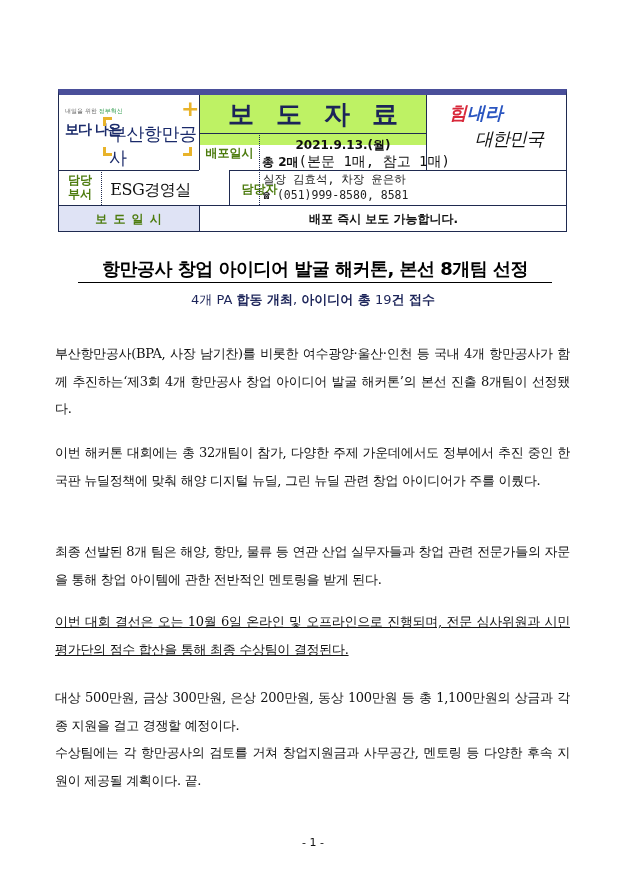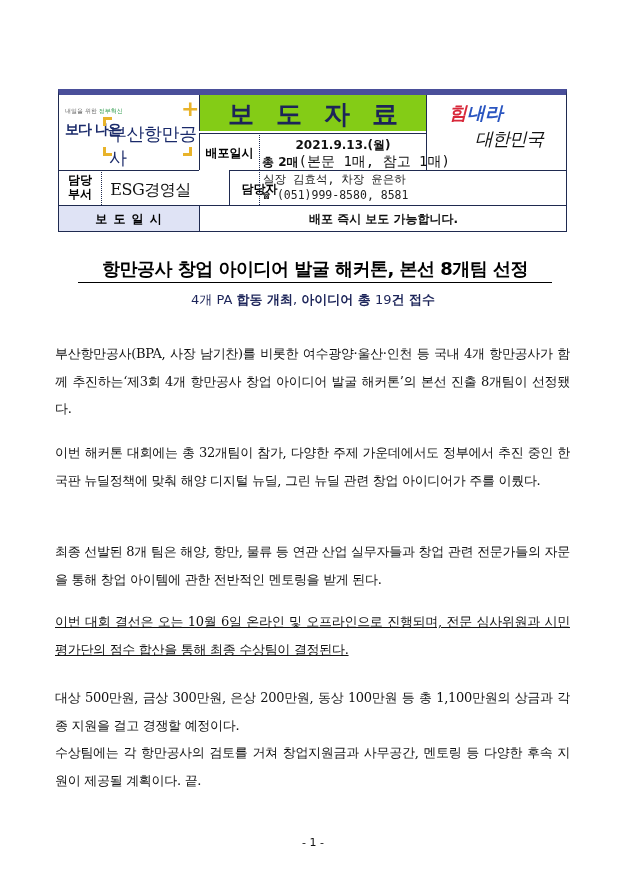--- a/index.html
+++ b/index.html
@@ -19,31 +19,31 @@
   .logo-small { position: absolute; left: 6px; top: 12px; font-size: 6px; color: #666; }
   .logo-small .green { color: #2a9a4a; }
   .logo-main { position: absolute; left: 6px; top: 26px; font-size: 14px; font-weight: bold; color: #1a2a6a; letter-spacing: -1px; }
   .logo-name { position: absolute; left: 50px; top: 27px; font-size: 18px; color: #1a2a6a; letter-spacing: -0.5px; }
   .bracket { position: absolute; border-color: #e8b32a; border-style: solid; width: 6px; height: 6px; }
   .br-tl { left: 44px; top: 22px; border-width: 3px 0 0 3px; }
   .br-bl { left: 44px; top: 52px; border-width: 0 0 3px 3px; }
   .br-br { left: 124px; top: 52px; border-width: 0 3px 3px 0; }
   .plus { position: absolute; left: 122px; top: 3px; font-size: 22px; font-weight: bold; color: #e8b32a; line-height: 1; }
 
-  .title-cell { left: 140px; top: 0; width: 227px; height: 36px; background: #84cc16; }
+  .title-cell { left: 140px; top: 0; width: 227px; height: 50px; background: #bef264; }
   .title-text { position: absolute; left: 0; right: 0; top: 2px; text-align: center; font-size: 26px; font-weight: bold; color: #1c2459; letter-spacing: 22px; padding-left: 22px; }
 
   .right-logo { left: 367px; top: 0; width: 141px; height: 75px; }
   .rl1 { position: absolute; left: 22px; top: 6px; font-size: 18px; font-weight: bold; font-style: italic; color: #d8283a; }
   .rl1 .blue { color: #2a55c0; }
   .rl2 { position: absolute; left: 48px; top: 32px; font-size: 18px; font-style: italic; color: #111; letter-spacing: -1px; }
 
   .dist-label { left: 140px; top: 38px; width: 60px; height: 37px; }
   .dist-val { left: 200px; top: 38px; width: 167px; height: 37px; }
-  .lbl { position: absolute; left: 0; right: 0; text-align: center; font-weight: bold; font-size: 12px; color: #000000; }
+  .lbl { position: absolute; left: 0; right: 0; text-align: center; font-weight: bold; font-size: 12px; color: #4d7c0f; }
 
   .dept-label { left: 0; top: 75px; width: 42px; height: 35px; }
   .dept-val { left: 42px; top: 75px; width: 98px; height: 35px; }
   .contact-label { left: 140px; top: 75px; width: 60px; height: 35px; margin-left: 30px; }
   .contact-val { left: 200px; top: 75px; width: 308px; height: 35px; }
   .embargo-label { left: 0; top: 110px; width: 140px; height: 26px; background: #dfe3f5; }
   .embargo-val { left: 140px; top: 110px; width: 368px; height: 26px; }
 
   .mono { font-family: "DejaVu Sans Mono", "Liberation Mono", monospace; }
   .serif { font-family: "DejaVu Serif", "Liberation Serif", serif; }

